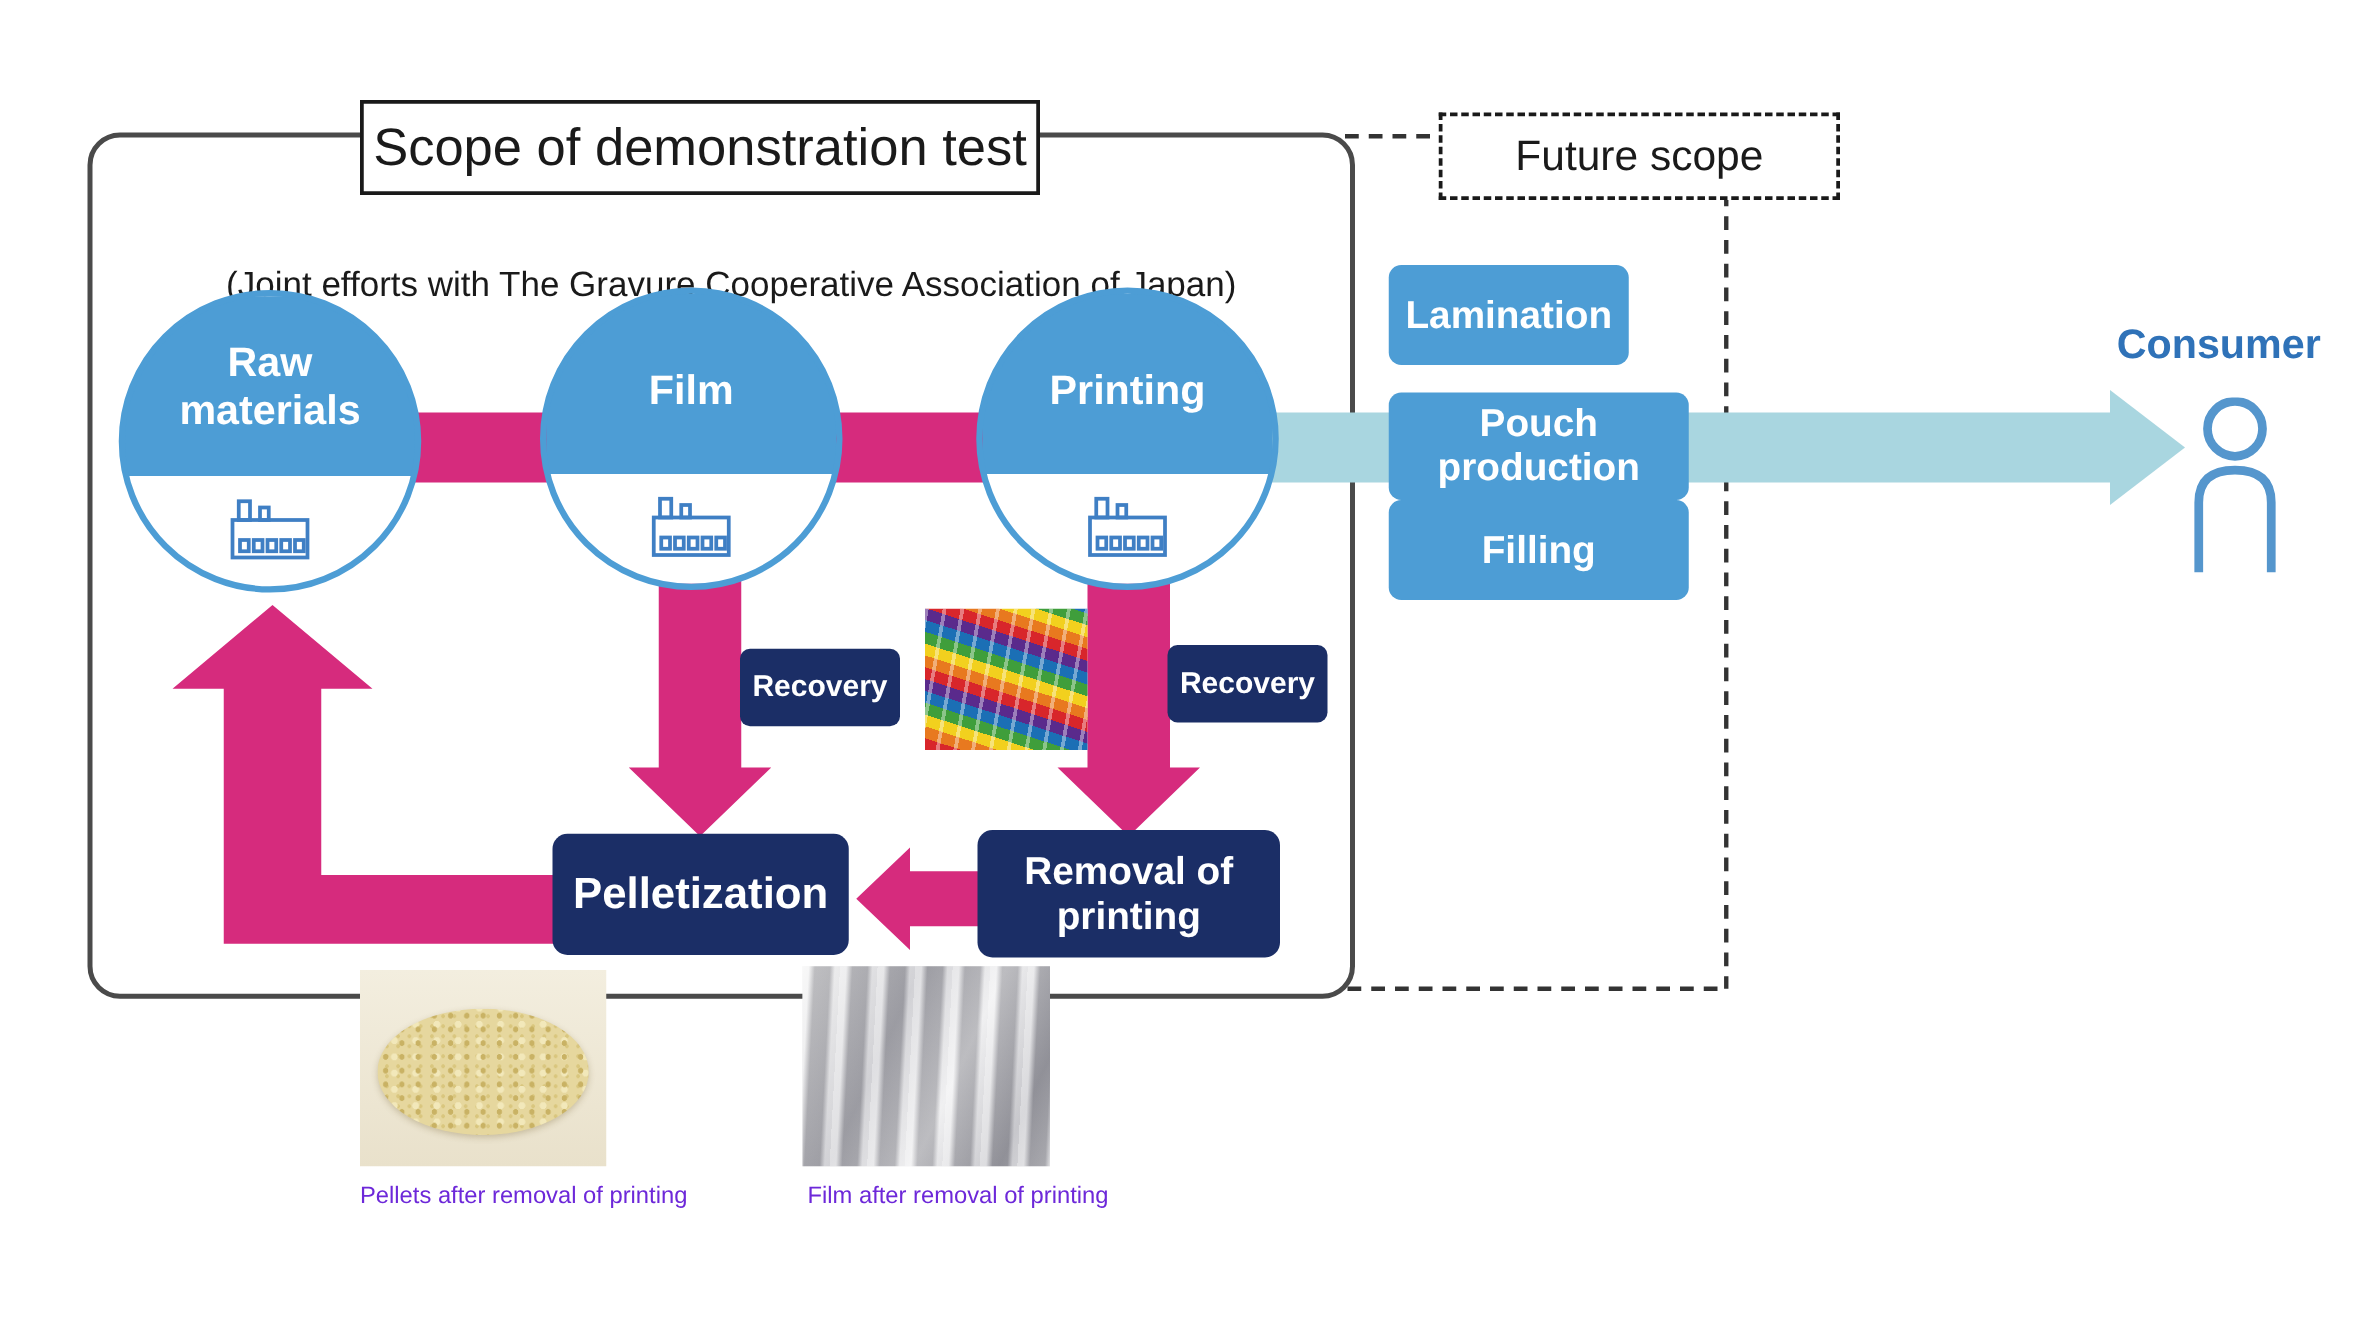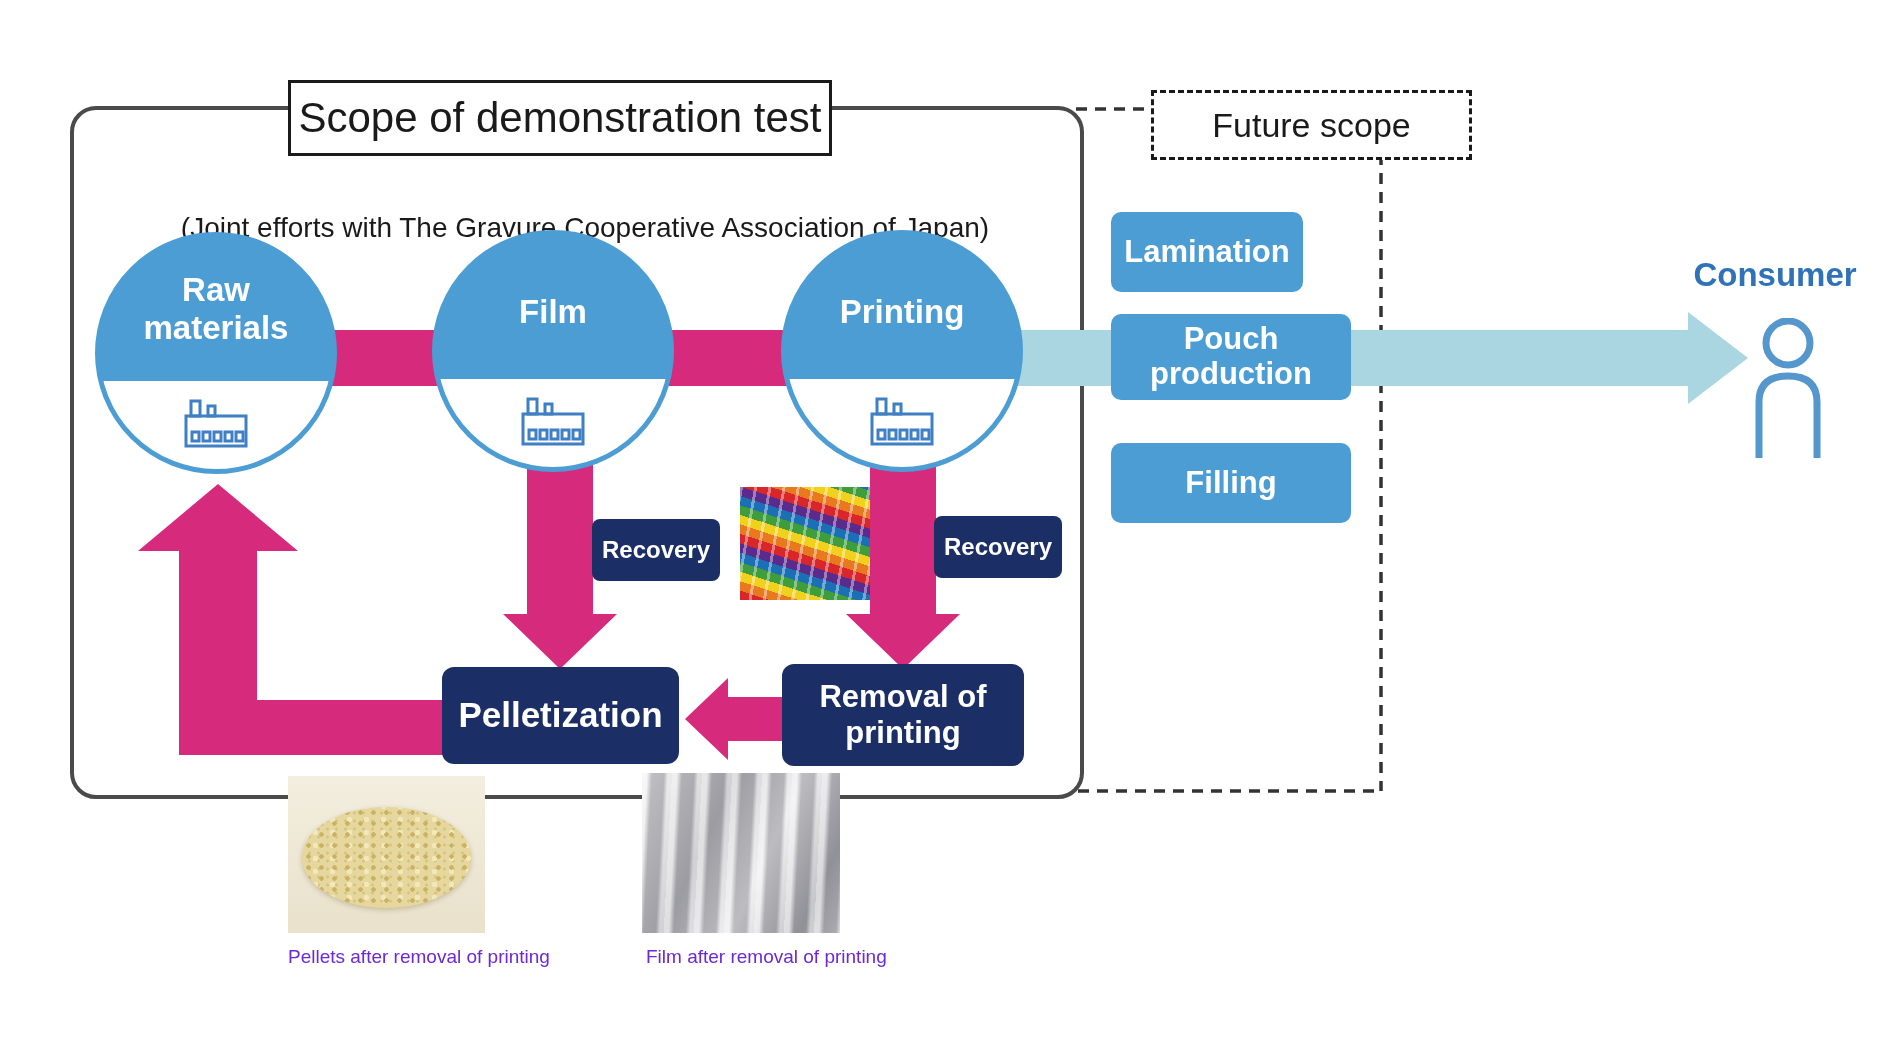--- a/index.html
+++ b/index.html
@@ -25,21 +25,21 @@
   #node-raw{left:95px;top:232px;} #node-film{left:432px;top:230px;}
   #node-printing{left:781px;top:230px;} #node-retailer{left:1399px;top:227px;}
   .circle-label{color:#fff;font-weight:bold;font-size:33px;text-align:center;line-height:1.15;margin-top:58px;}
   .circle-label.two-line{margin-top:34px;width:180px;}
   .node-icon{position:absolute;bottom:16px;left:50%;transform:translateX(-50%);}
 
   .pbox{background:var(--circle_blue);border-radius:10px;color:#fff;font-weight:bold;font-size:31px;
     display:flex;align-items:center;justify-content:center;text-align:center;line-height:1.12;z-index:3;}
   #box-lamination{left:1111px;top:212px;width:192px;height:80px;}
   #box-pouch{left:1111px;top:314px;width:240px;height:86px;}
-  #box-filling{left:1111px;top:443px;width:240px;height:80px;}
+  #box-filling{left:1111px;top:400px;width:240px;height:80px;}
 
   #future-box{left:1151px;top:90px;width:315px;height:64px;background:#fff;border:3px dashed #1a1a1a;
     display:flex;align-items:center;justify-content:center;font-size:34px;z-index:4;}
 
   .nbox{background:var(--navy);border-radius:12px;color:#fff;font-weight:bold;
     display:flex;align-items:center;justify-content:center;text-align:center;line-height:1.15;z-index:3;}
   #box-recovery-film{left:592px;top:519px;width:128px;height:62px;font-size:24px;border-radius:8px;}
   #box-recovery-printing{left:934px;top:516px;width:128px;height:62px;font-size:24px;border-radius:8px;}
   #box-pelletization{left:442px;top:667px;width:237px;height:97px;font-size:35px;}
   #box-removal{left:782px;top:664px;width:242px;height:102px;font-size:31px;padding:0 22px;box-sizing:border-box;}

